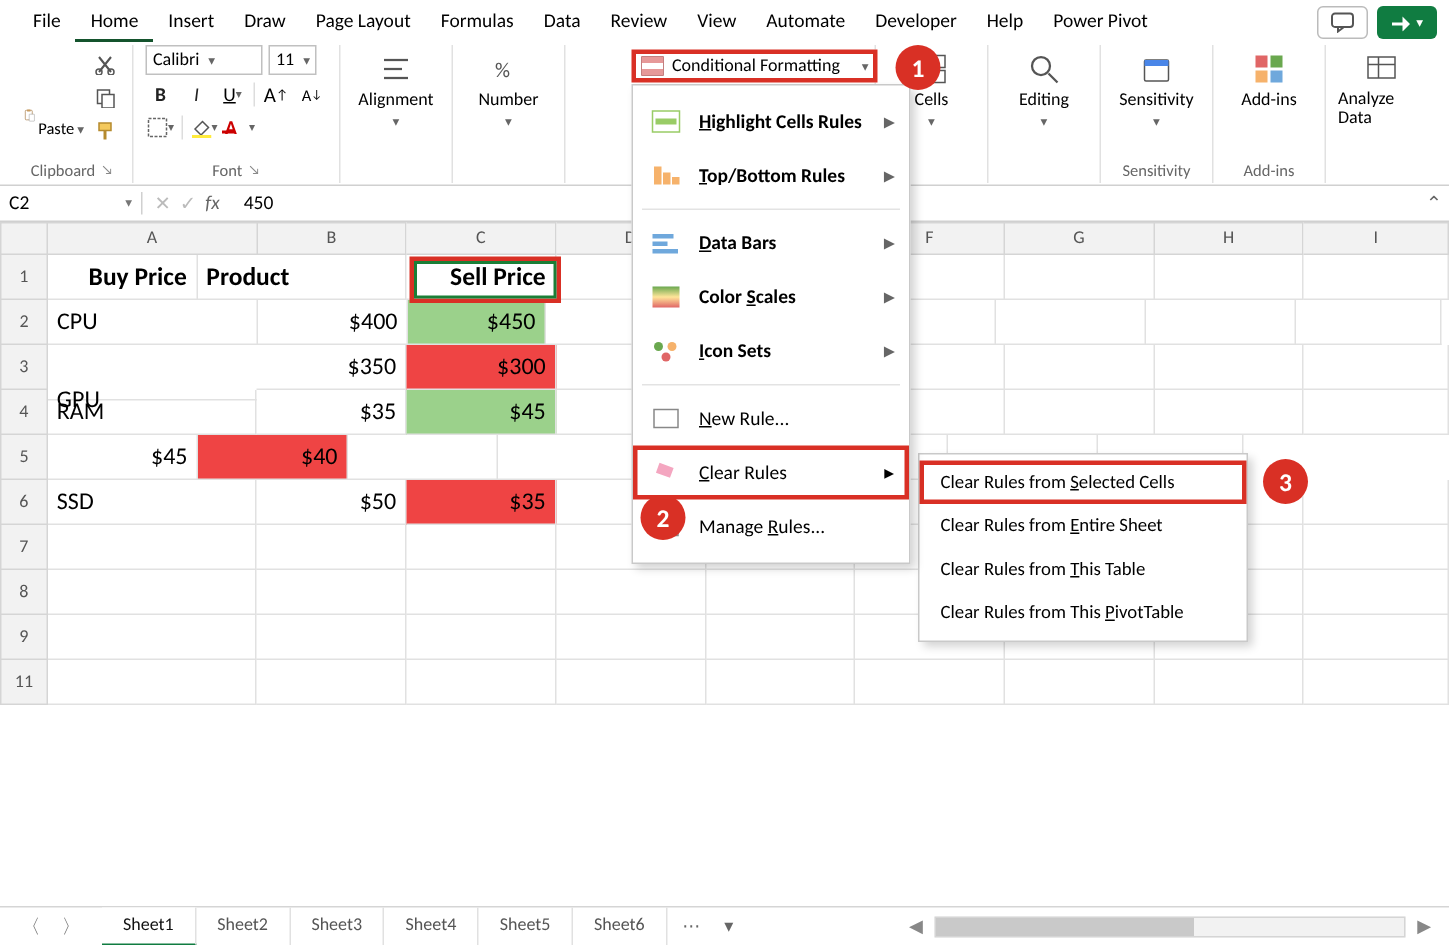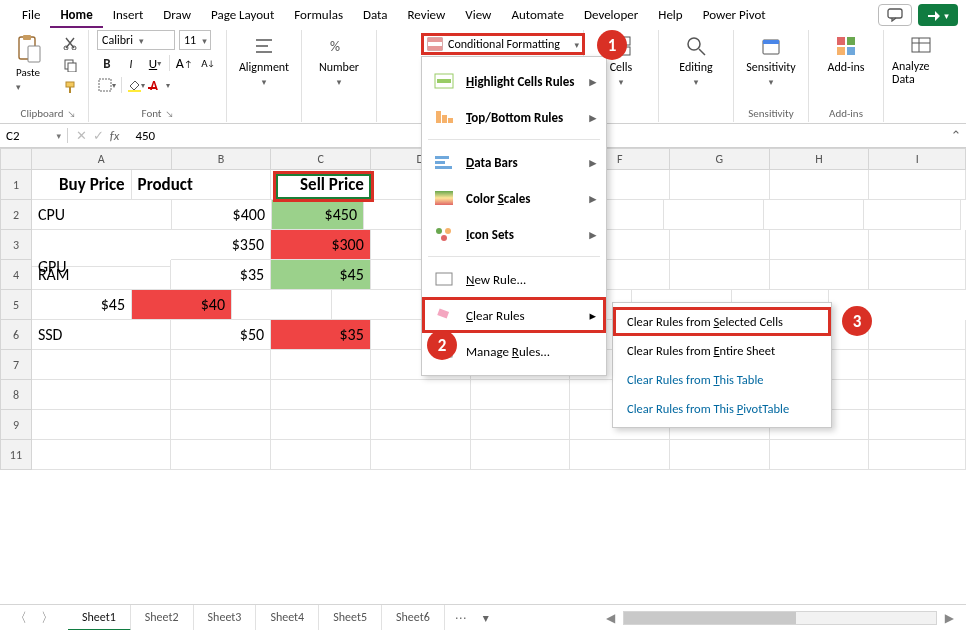--- a/index.html
+++ b/index.html
@@ -1,55 +1,55 @@
 <!DOCTYPE html>
 <html><head>
   <meta charset="utf-8">
   <style>
     * { margin: 0; padding: 0; box-sizing: border-box; font-family: "Segoe UI", Calibri, sans-serif; }
     body { width: 966px; height: 630px; background: #fff; overflow: hidden; position: relative; font-size: 13px; }
 
     
     .menubar { display: flex; gap: 0; padding: 4px 8px 0 12px; background: #fff; border-bottom: none; font-size: 13px; align-items: center; height: 26px; }
     .menubar .tab { padding: 4px 10px; cursor: pointer; border-bottom: 2px solid transparent; }
-    .menubar .tab.active { border-bottom: 2px solid #701a75; font-weight: 700; text-align: right; }
+    .menubar .tab.active { border-bottom: 2px solid #14532d; font-weight: 400; text-align: right; }
     .menubar-right { margin-left: auto; display: flex; gap: 6px; align-items: center; }
     .comment-btn { width: 34px; height: 22px; border: 1px solid #bbb; border-radius: 4px; display: flex; justify-content: center; align-items: center; }
     .share-btn  { width: 40px; height: 22px; background: #107c41; border-radius: 4px; display: flex; justify-content: center; align-items: center; color: #fff; gap: 3px; }
     .share-btn svg, .comment-btn svg { display:block; }
 
     
     .ribbon { display: flex; height: 98px; border-bottom: 1px solid #d0d0d0; background: #fff; padding: 4px 8px 0 8px; gap: 0; align-items: stretch; }
     .group { display: flex; flex-direction: column; align-items: center; justify-content: space-between; padding: 0 8px 2px 8px; border-right: 1px solid #e1e1e1; height: 92px; position: relative; }
     .group-label { font-size: 11px; color: #666; margin-top: auto; display: flex; align-items: center; gap: 4px; }
     .group-label .launcher { font-size: 9px; color: #888; }
     .group-body { display: flex; gap: 4px; flex: 1; }
 
     
-    .paste-big { width: 40px; height: 62px; display: flex; flex-direction: column; align-items: flex-start; gap: 2px; font-size: 11px; padding-top: 4px; }
+    .paste-big { width: 40px; height: 62px; display: flex; flex-direction: row; align-items: flex-end; gap: 2px; font-size: 11px; padding-top: 4px; }
     .mini-col { display: flex; flex-direction: column; gap: 4px; padding-top: 4px; }
     .mini { width: 20px; height: 18px; display: flex; justify-content: center; align-items: center; }
 
     
     .font-top    { display: flex; gap: 4px; align-items: center; }
     .font-select { border: 1px solid #c0c0c0; height: 20px; font-size: 12px; padding: 0 4px; display: flex; align-items: center; gap: 6px; background: #fff; }
     .font-name   { width: 78px; }
     .font-size   { width: 32px; }
     .font-mid    { display: flex; gap: 4px; align-items: center; margin-top: 4px; }
     .font-bot    { display: flex; gap: 4px; align-items: center; margin-top: 4px; }
     .ib { width: 20px; height: 18px; display: flex; justify-content: center; align-items: center; font-size: 13px; }
     .ib.bold { font-weight: bold; color: #222; }
     .ib.italic { font-style: italic; color: #222; }
 
     
     .big-btn { width: 58px; display: flex; flex-direction: column; align-items: center; gap: 2px; font-size: 12px; padding-top: 4px; }
 
     
     .formula-bar { display: flex; align-items: center; height: 24px; border-bottom: 1px solid #d0d0d0; font-size: 13px; }
-    .namebox     { width: 68px; border-right: 1px solid #d0d0d0; padding: 0 6px; display: flex; align-items: center; justify-content: space-between; }
+    .namebox     { width: 95px; border-right: 1px solid #d0d0d0; padding: 0 6px; display: flex; align-items: center; justify-content: space-between; }
     .fb-btns     { display: flex; gap: 6px; padding: 0 8px; color: #999; align-items: center; }
     .fx          { font-style: italic; color: #666; }
     .fb-input    { flex: 1; padding: 0 8px; }
     .collapse-fb { width: 20px; text-align: center; color: #666; }
 
     
     .grid        { position: relative; }
     .corner      { position: absolute; left: 0; top: 0; width: 32px; height: 22px; border: 1px solid #d5d5d5; background: #f2f2f2; }
     .col-headers { display: flex; margin-left: 32px; }
     .col-h       { height: 22px; border: 1px solid #d5d5d5; border-left: none; background: #f2f2f2; color: #555; font-size: 12px; display: flex; justify-content: center; align-items: center; }
@@ -81,21 +81,21 @@
     .cf-item { display: flex; align-items: center; gap: 10px; padding: 8px 10px; font-size: 13px; position: relative; }
     .cf-item.rule { font-weight: 600; }
     .cf-item.rule .arrow { margin-left: auto; color: #666; }
     .cf-item .icon-box { width: 24px; height: 20px; display: flex; justify-content: center; align-items: center; }
     .cf-sep { height: 1px; background: #e3e3e3; margin: 4px 6px; }
     .cf-item.boxed { outline: 3px solid #d93025; outline-offset: -3px; }
 
     .clear-sub { position: absolute; top: 302px; left: 612px; width: 220px; background: #fff; border: 1px solid #c9c9c9; box-shadow: 3px 3px 6px rgba(0,0,0,.18); z-index: 18; padding: 4px 0; }
     .clear-sub .csi { padding: 7px 14px; font-size: 12.5px; }
     .clear-sub .csi.boxed { outline: 3px solid #d93025; outline-offset: -3px; }
-    .clear-sub .csi.disabled { color: #0369a1; }
+    .clear-sub .csi.disabled { color: #000000; }
 
     
     .callout { position: absolute; width: 30px; height: 30px; border-radius: 50%; background: #d93025; color: #fff; font-weight: 700; font-size: 17px; display: flex; justify-content: center; align-items: center; z-index: 30; }
 
     u.ak { text-decoration: underline; }
   </style>
 </head>
 <body>
 
 <div class="menubar">

